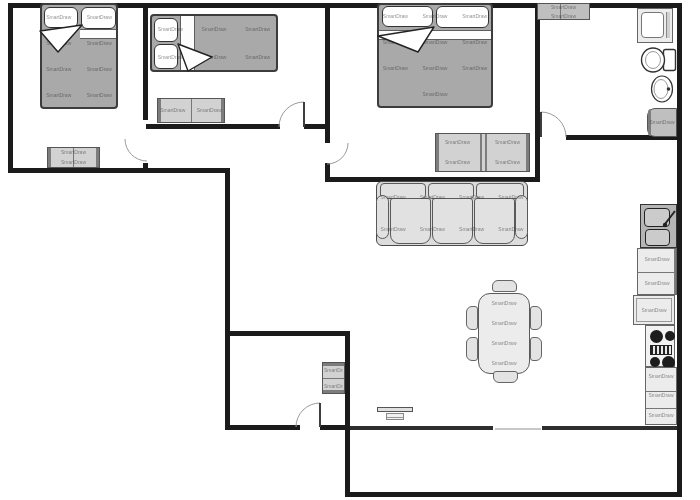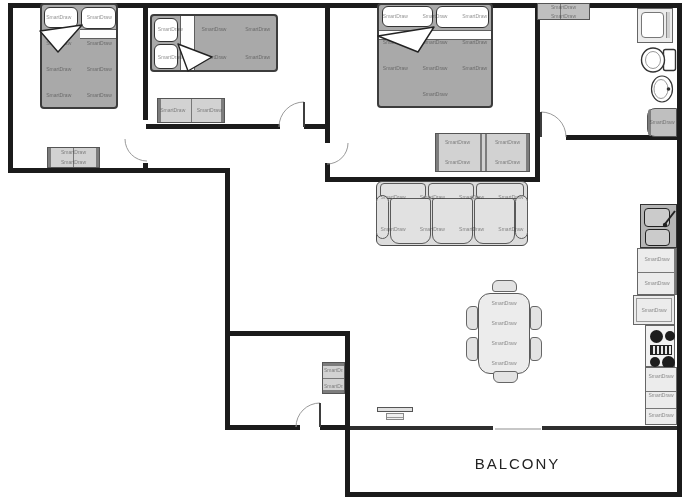--- a/index.html
+++ b/index.html
@@ -234,21 +234,20 @@
   <div class="furn dresser" style="left:322px;top:362px;width:23px;height:32px">
     <div class="cap" style="left:0;top:0;width:100%;height:3px"></div>
     <div class="cap" style="left:0;bottom:0;width:100%;height:3px"></div>
     <div class="divider" style="left:0;top:15px;width:100%;height:1px"></div>
   <div class="wm-layer">
         <span>SmartDraw</span>
         <span>SmartDraw</span>
       </div>
     </div>
 
-  <div class="balcony-label">BALCONY</div>
 
   <svg class="overlay" width="700" height="500" viewBox="0 0 700 500">
 
     <g stroke="#9a9a9a" stroke-width="1" fill="none">
       <path d="M 125 139 A 22 22 0 0 0 147 161"></path>
       <path d="M 304 102 A 25 25 0 0 0 279 127"></path>
       <path d="M 348 143 A 21 21 0 0 1 327 164"></path>
       <path d="M 541 112 A 25 25 0 0 1 566 137"></path>
       <path d="M 296 427 A 24 24 0 0 1 320 403"></path>
     </g>

